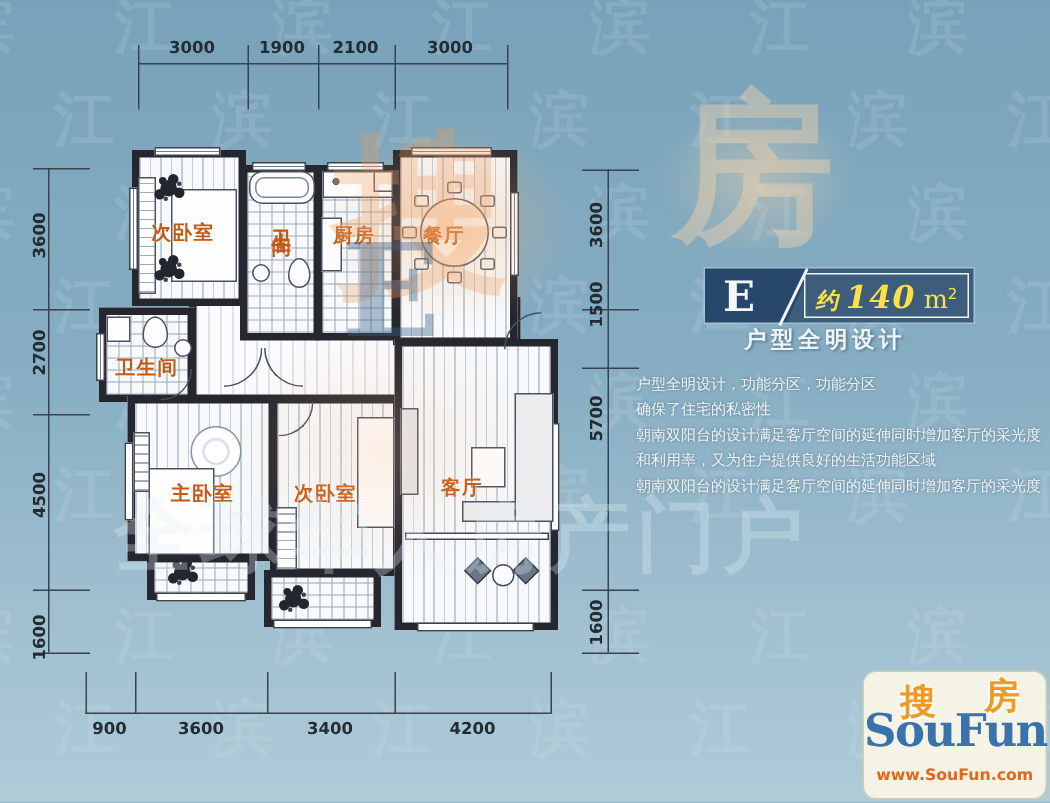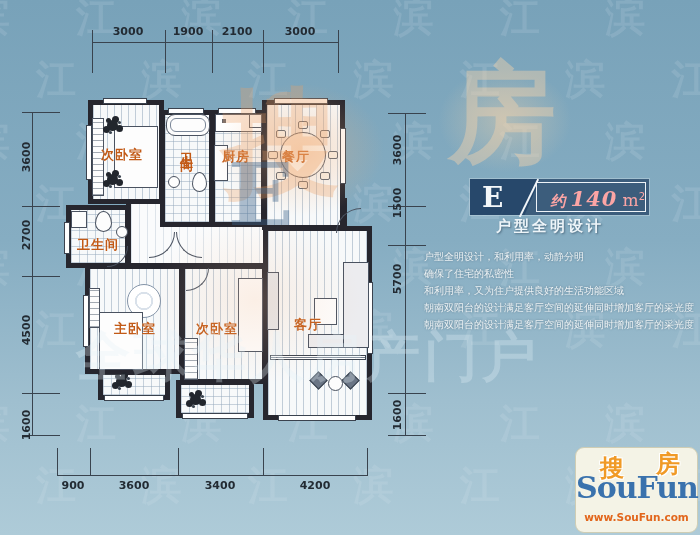--- a/index.html
+++ b/index.html
@@ -53,21 +53,21 @@
   .wm-big{position:absolute;pointer-events:none;z-index:8;font-weight:bold;line-height:1;}
   
   .badge{position:absolute;left:470px;top:179px;width:179px;height:36px;background:#3c5d7c;z-index:9;
          box-shadow:0 0 0 1px rgba(255,255,255,.25);}
   .badge-left{position:absolute;left:0;top:0;width:70px;height:36px;background:#27486b;
               clip-path:polygon(0 0,100% 0,78% 100%,0 100%);}
   .badge-diag{position:absolute;left:58px;top:-2px;width:2px;height:42px;background:#f2f6f9;transform:rotate(26deg);}
   .badge-e{position:absolute;left:12px;top:2px;color:#f4f8fa;font-family:"DejaVu Serif",serif;
            font-size:28px;font-weight:bold;}
   .badge-box{position:absolute;left:66px;top:3px;width:108px;height:28px;border:1px solid #eef3f7;
-             color:#fca5a5;text-align:right;line-height:28px;white-space:nowrap;}
+             color:#fde047;text-align:center;line-height:28px;white-space:nowrap;}
   .badge-box .ap{font-size:15px;font-weight:bold;font-style:italic;}
   .badge-box .num{font-size:21px;font-weight:bold;font-style:italic;font-family:"DejaVu Serif",serif;letter-spacing:1px;}
   .badge-box .un{font-size:17px;font-family:"DejaVu Serif",serif;}
   .badge-box sup{font-size:10px;}
   .badge-sub{position:absolute;left:496px;top:217px;font-size:15px;font-weight:bold;color:#eef5f9;
              letter-spacing:3px;z-index:9;text-shadow:1px 1px 2px rgba(30,50,70,.5);}
   .desc{position:absolute;left:424px;top:248px;z-index:9;color:#eef4f6;font-size:10px;line-height:17px;
         text-shadow:0 0 2px rgba(40,60,80,.5);}
   .desc div{white-space:nowrap;}
   .logo{position:absolute;left:575px;top:447px;width:123px;height:86px;background:#f4f3e6;
@@ -250,24 +250,24 @@
     <div class="badge-e">E</div>
     <div class="badge-box">
       <span class="ap">约</span>
       <span class="num">140</span>
       <span class="un">m</span><sup>2</sup>
     </div>
   </div>
   <div class="badge-sub">户型全明设计</div>
 
   <div class="desc">
-    <div>户型全明设计，和利用率，动静分明</div>
+    <div>户型全明设计，功能分区，功能分区</div>
     <div>确保了住宅的私密性</div>
+    <div>朝南双阳台的设计满足客厅空间的延伸同时增加客厅的采光度</div>
     <div>和利用率，又为住户提供良好的生活功能区域</div>
-    <div>朝南双阳台的设计满足客厅空间的延伸同时增加客厅的采光度</div>
     <div>朝南双阳台的设计满足客厅空间的延伸同时增加客厅的采光度</div>
   </div>
 
   <div class="logo">
     <span class="logo-cn" style="left:24px;top:4px">搜</span>
     <span class="logo-cn" style="left:80px;top:0px">房</span>
     <div class="logo-en">SouFun</div>
     <div class="logo-url">www.SouFun.com</div>
   </div>
 

